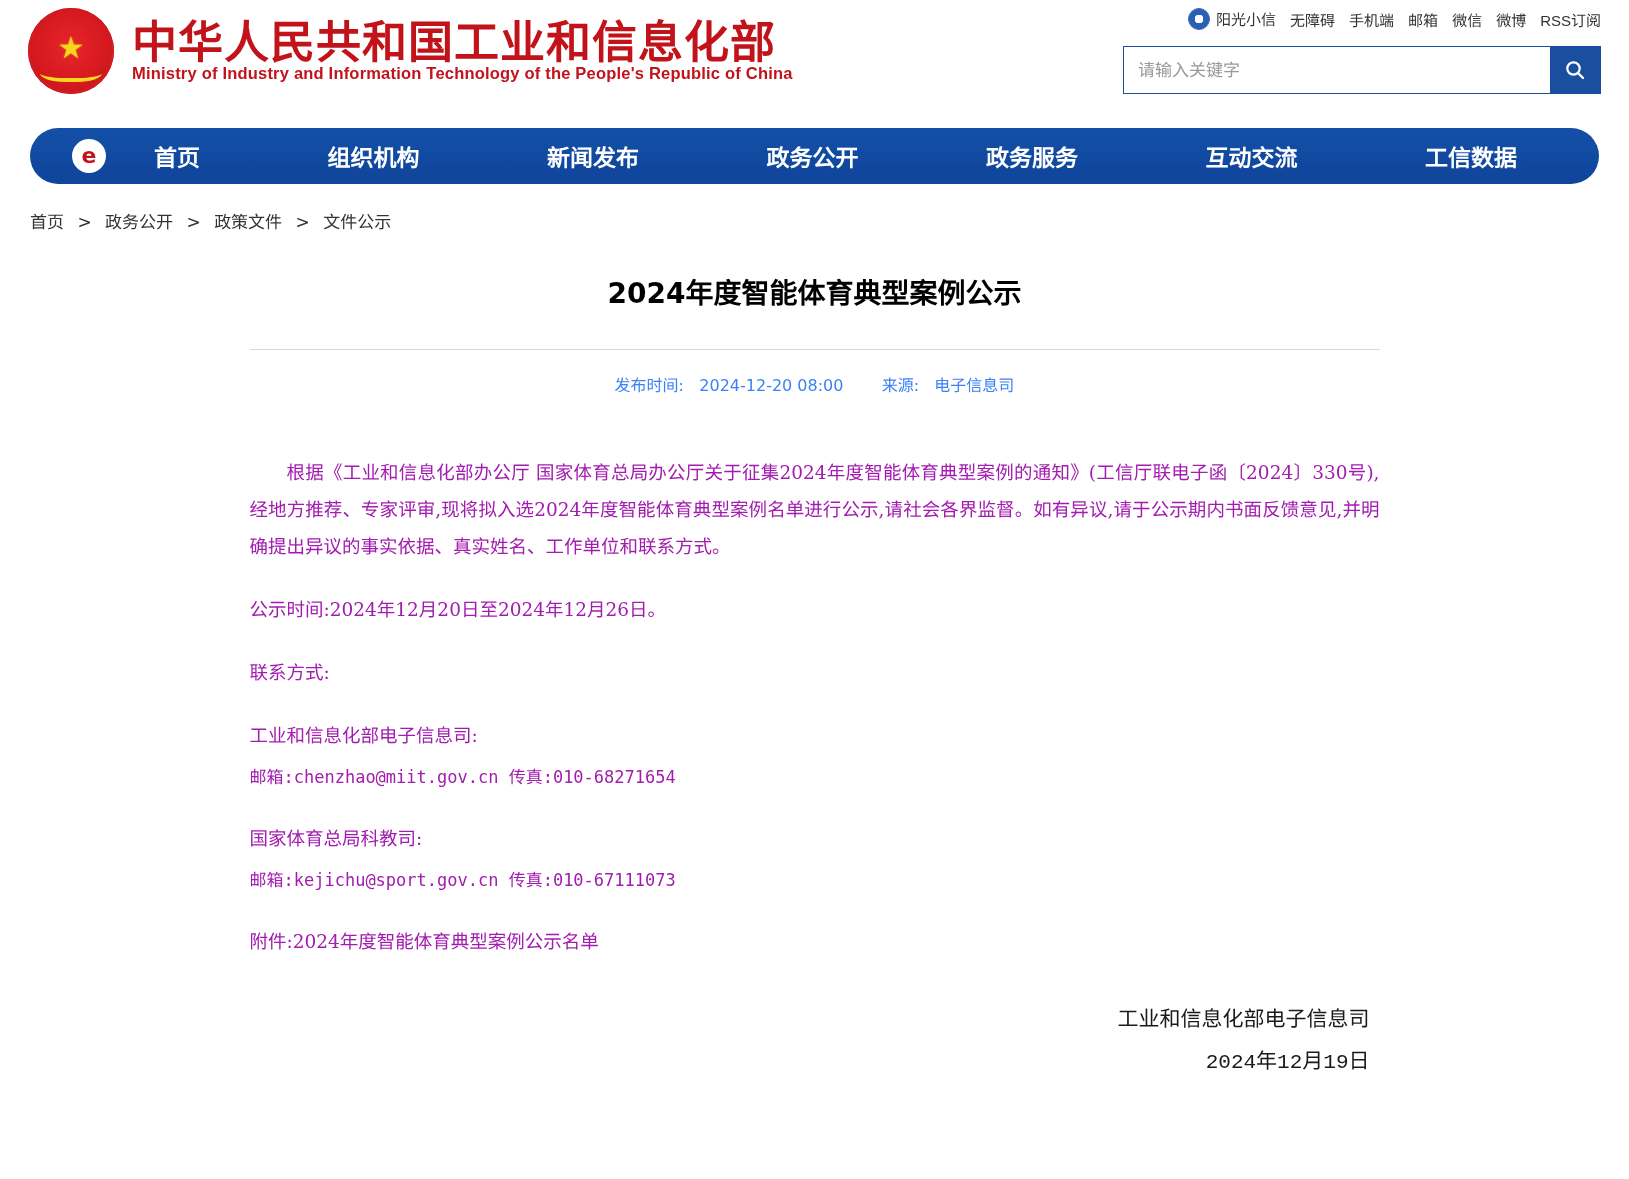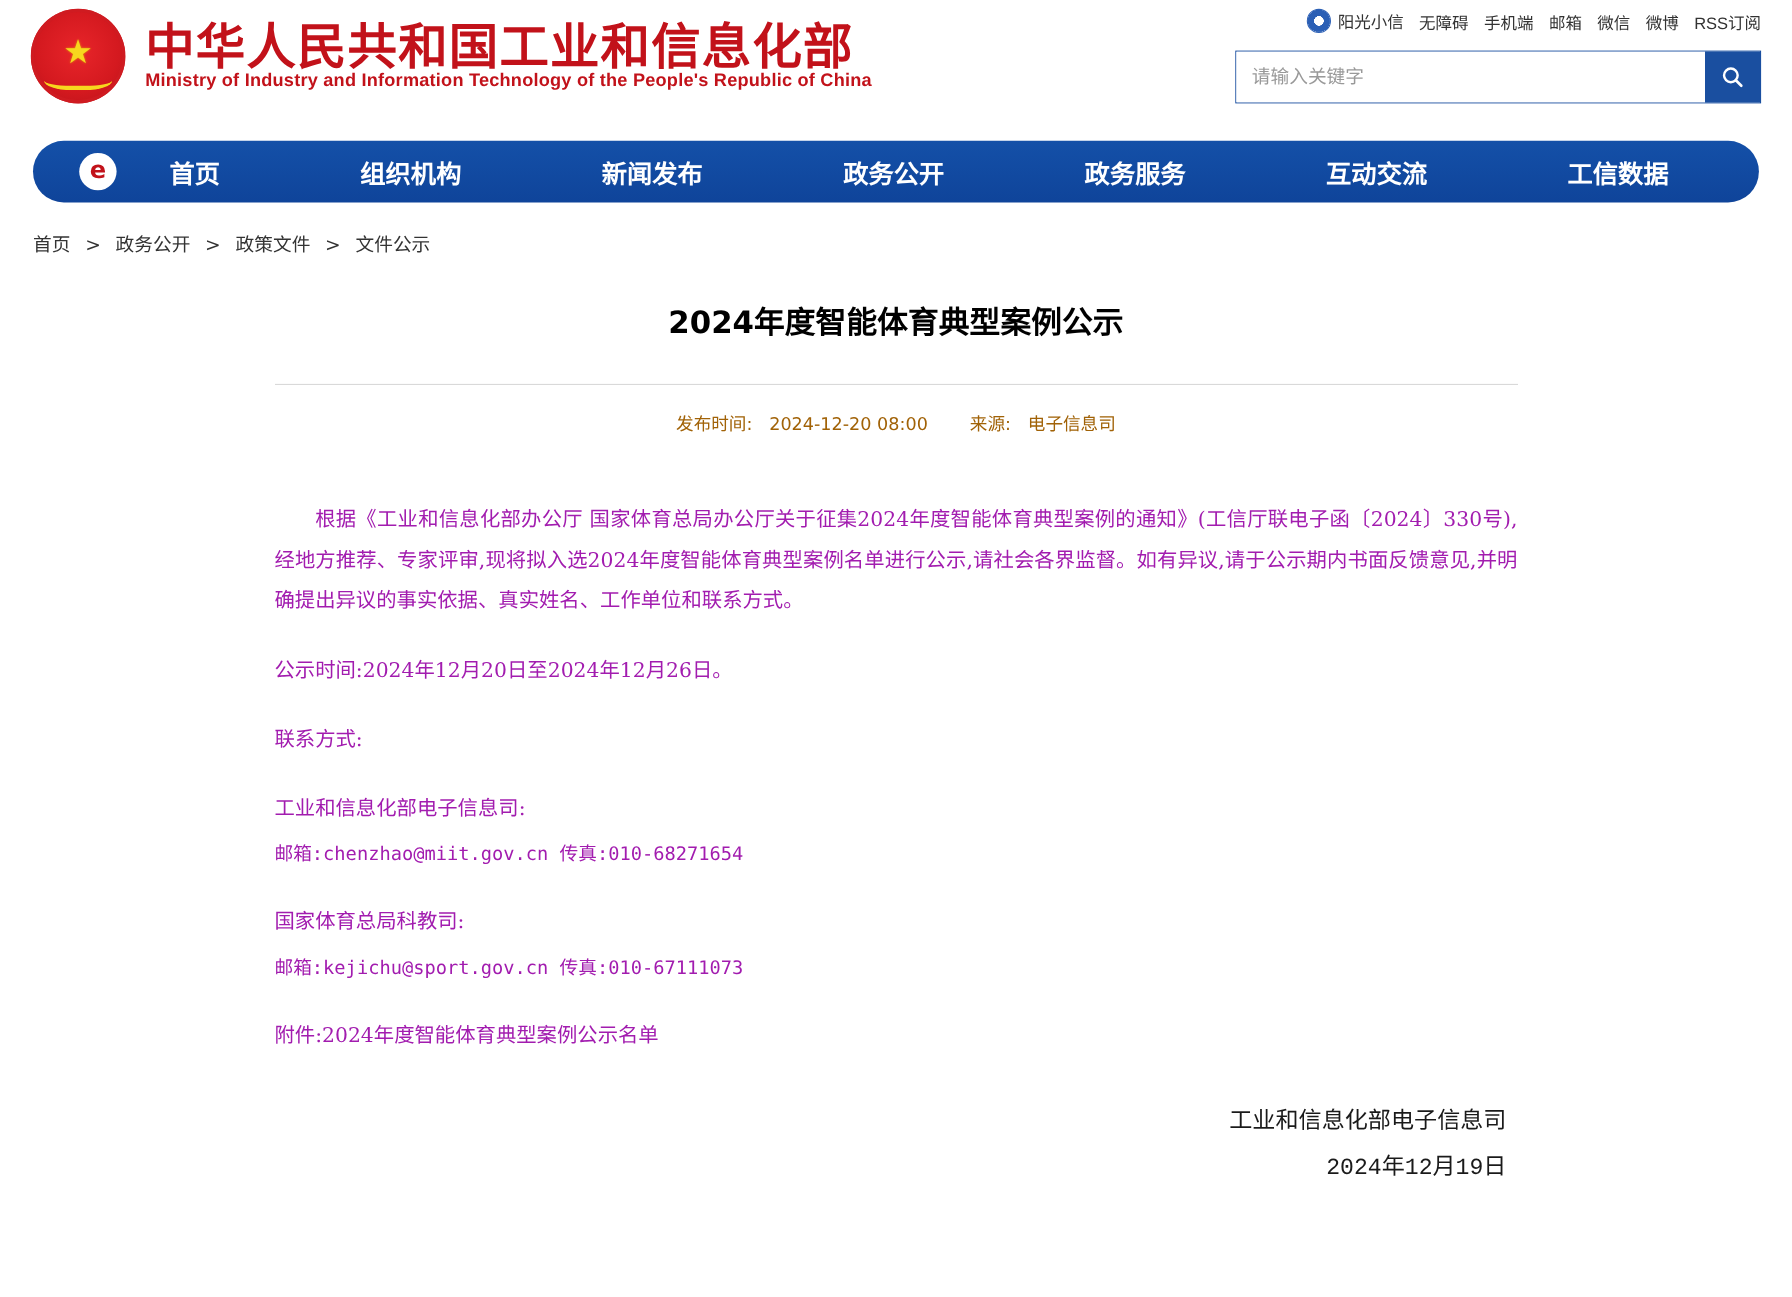--- a/index.html
+++ b/index.html
@@ -188,21 +188,21 @@
     font-weight: bold;
     color: #000000;
     margin: 0 0 38px 0;
     font-family: "DejaVu Sans", "Liberation Sans", sans-serif;
   }
   .meta-rule {
     border-top: 1px solid #d9d9d9;
     padding-top: 22px;
     text-align: center;
     font-size: 16px;
-    color: #a16207;
+    color: #3b82f6;
     font-family: "DejaVu Sans", "Liberation Sans", sans-serif;
   }
   .meta-rule .gap { display: inline-block; width: 28px; }
 
   .body-text {
     margin-top: 58px;
     font-family: "DejaVu Serif", "Liberation Serif", serif;
     font-size: 18.5px;
     color: #a21caf;
     line-height: 2.0;

